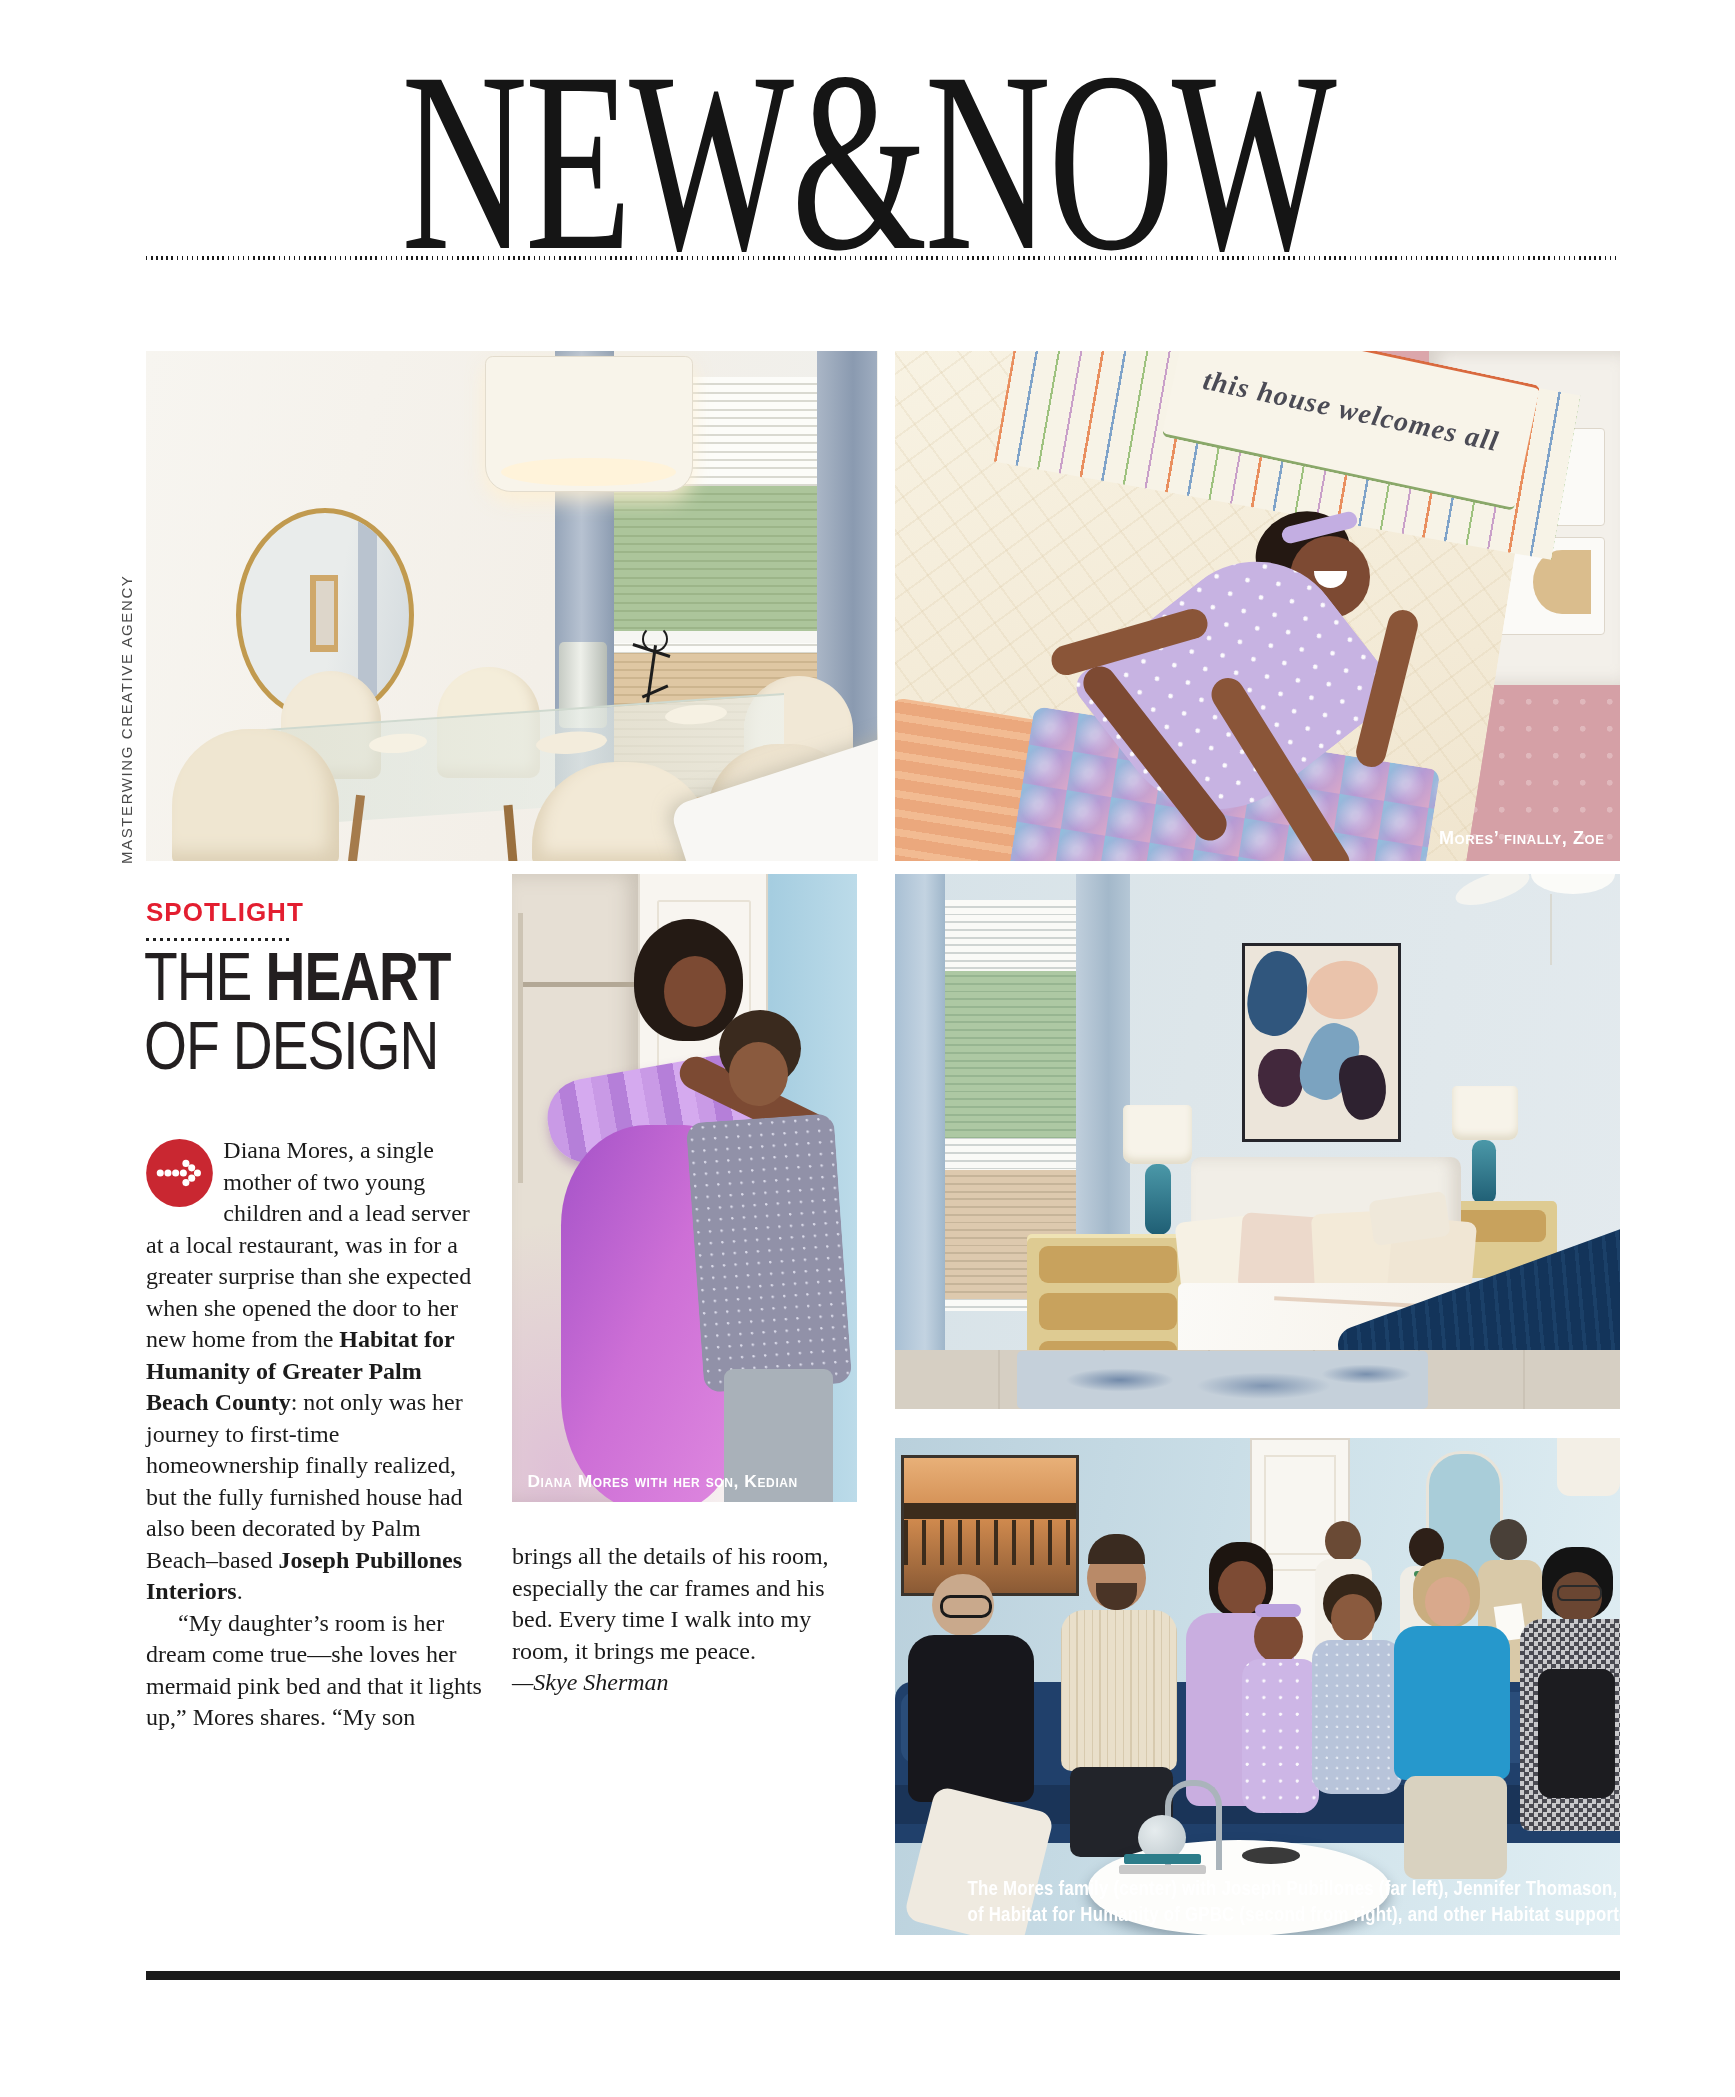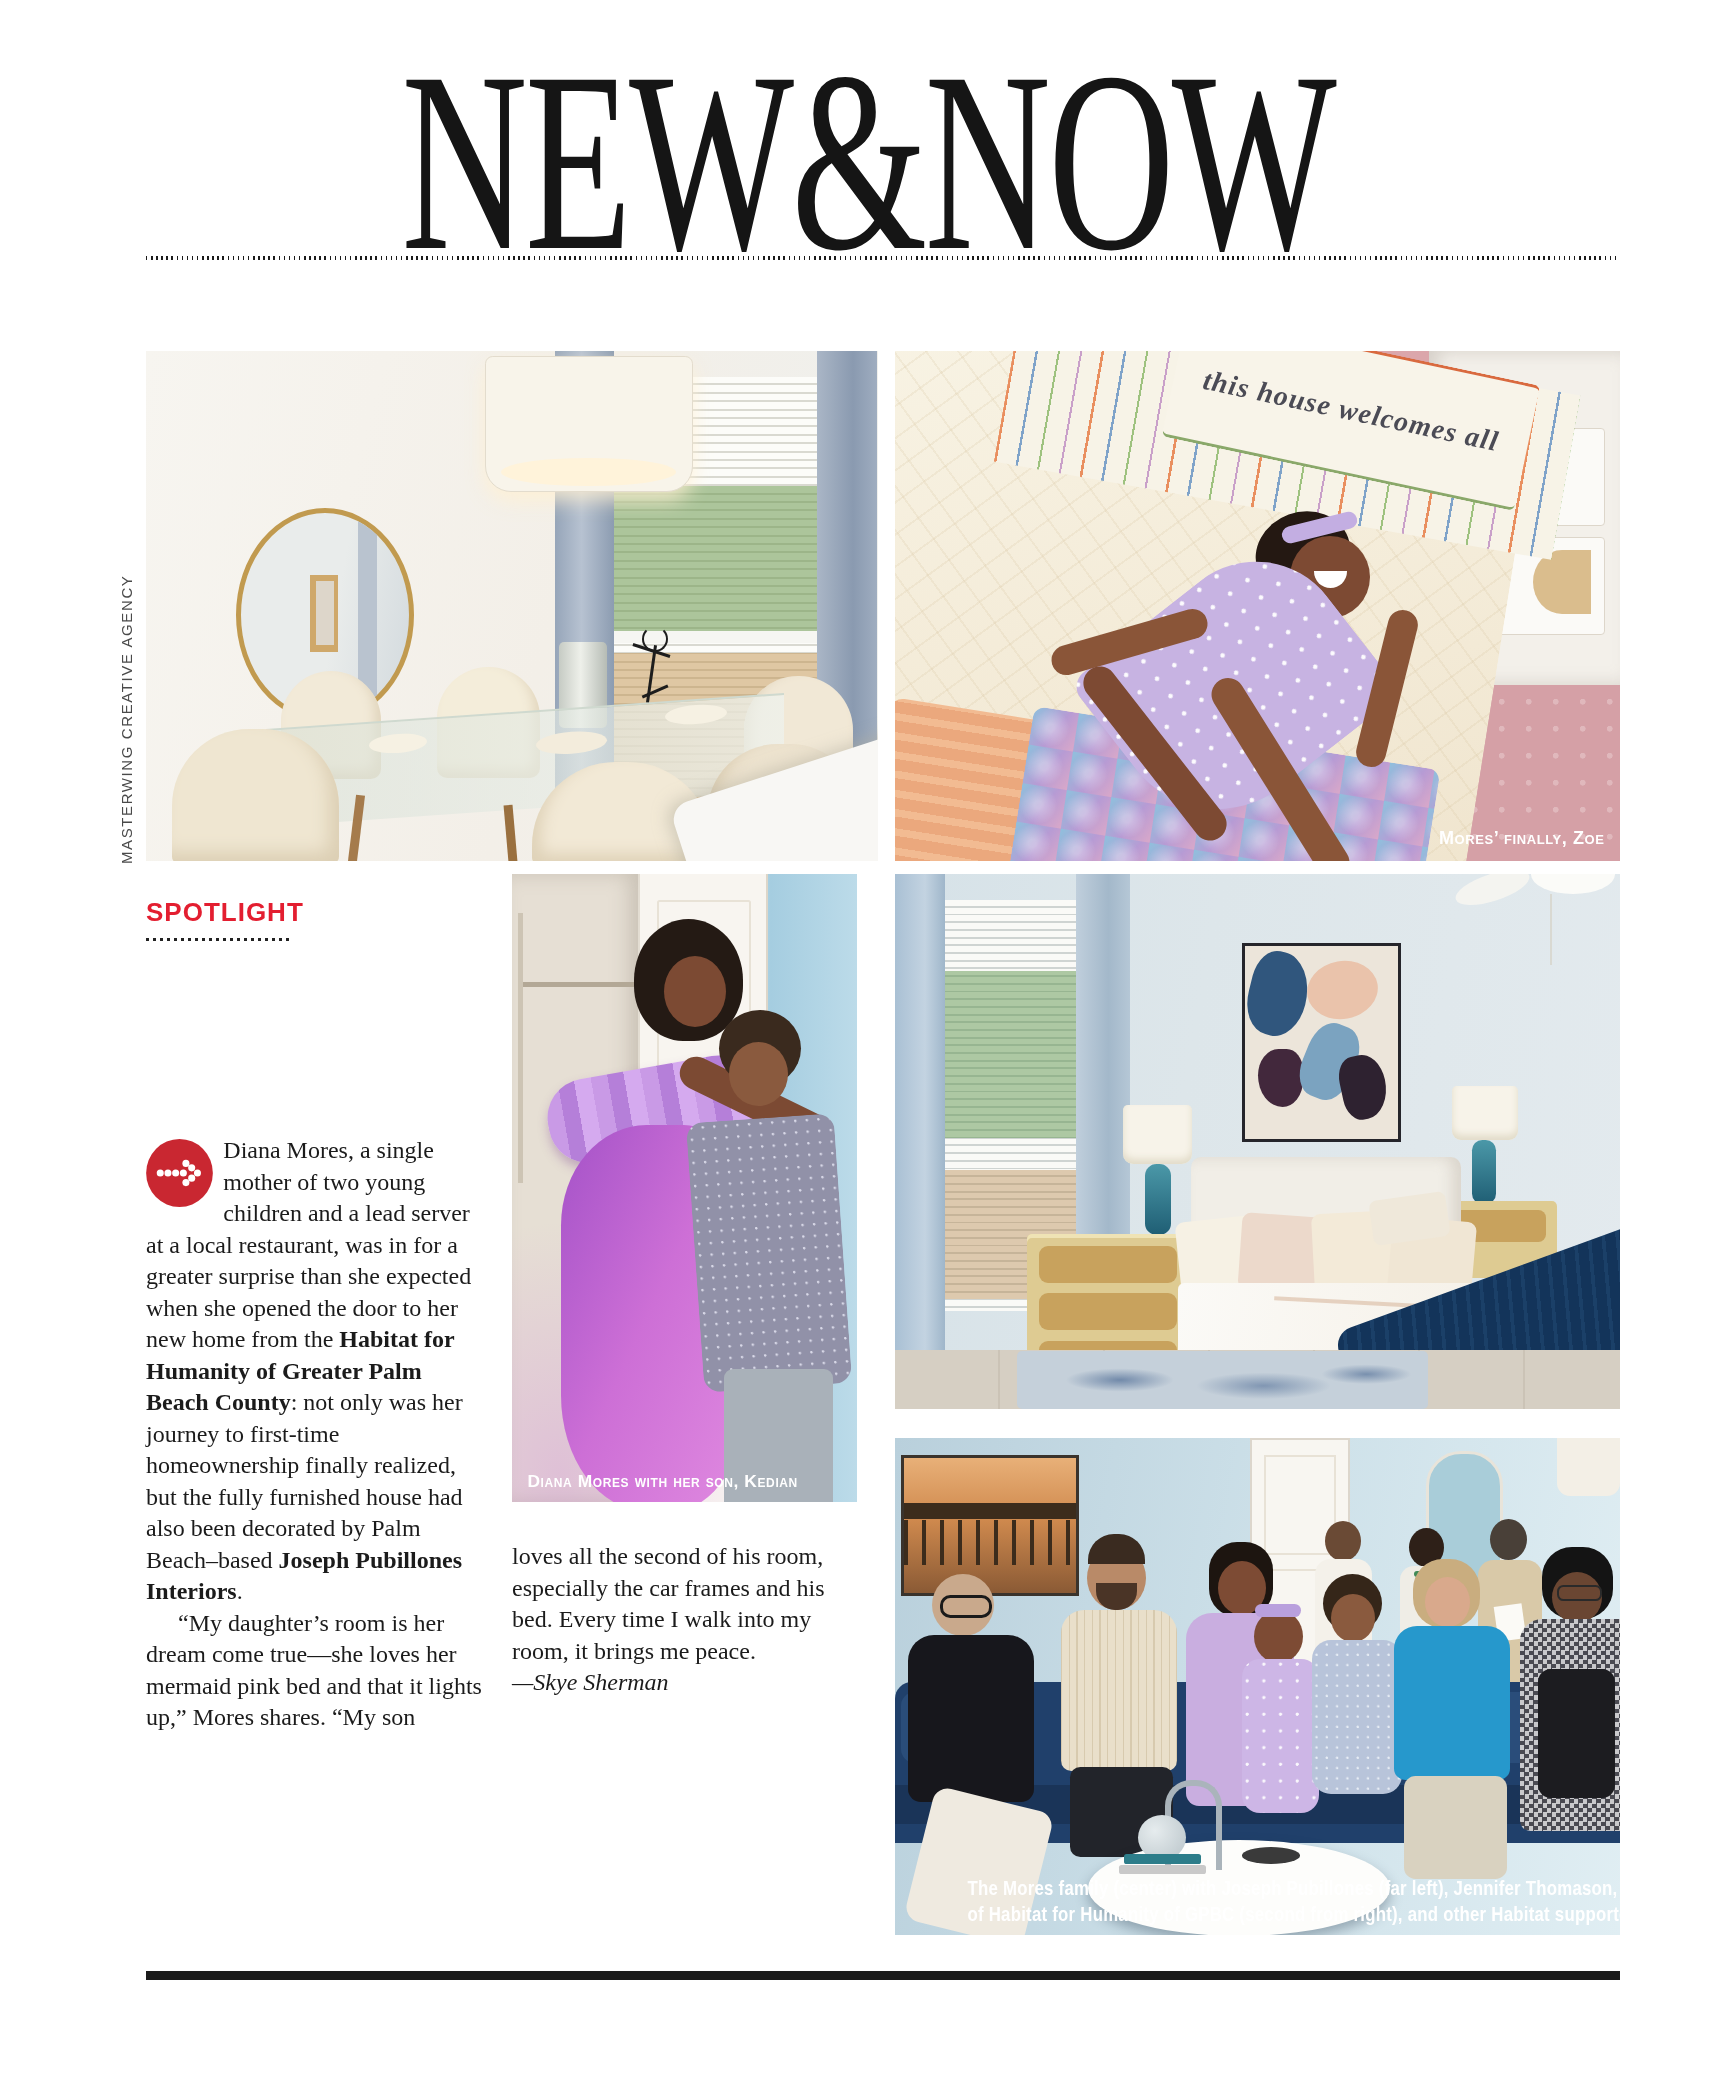--- a/index.html
+++ b/index.html
@@ -164,20 +164,24 @@
       <div class="ph" style="left:154px;top:386px;width:212px;height:33px;border-radius:16.7px;background:#7d4a33;transform:rotate(52deg);"></div>
       <div class="ph" style="left:270px;top:411px;width:231px;height:33px;border-radius:16.7px;background:#8a5538;transform:rotate(58deg);"></div>
     </div>
     <span class="photo-cap" style="right:15.4px;bottom:11.6px;">Mores’ finally, Zoe</span>
   </div>
 
   <div class="credit">MASTERWING CREATIVE AGENCY</div>
 
   <div class="kicker">SPOTLIGHT</div>
   <div class="kicker-rule"></div>
+  <div class="headline">
+    <div class="hl-line"><span class="hl-thin">THE</span><span class="hl-thin">&nbsp;</span><span class="hl-bold">HEART</span></div>
+    <div class="hl-line"><span class="hl-thin">OF DESIGN</span></div>
+  </div>
 
   <div class="col1 body-text">
     <span class="arrow-badge">
       <svg viewBox="0 0 104 106" width="67" height="68">
         <ellipse cx="52" cy="53" rx="52" ry="53" fill="#C92731"></ellipse>
         <circle cx="22" cy="53" r="5.5" fill="#fff"></circle>
           <circle cx="34" cy="53" r="5.5" fill="#fff"></circle>
         <circle cx="46" cy="53" r="5.5" fill="#fff"></circle>
           <circle cx="58" cy="53" r="5.5" fill="#fff"></circle>
         <circle cx="62" cy="38" r="5.5" fill="#fff"></circle>
@@ -220,21 +224,21 @@
     <div class="ph" style="left:0;top:0;width:100%;height:100%;">
       <div class="ph" style="left:207px;top:136px;width:82px;height:77px;border-radius:50%;background:#3a2a1e;"></div>
       <div class="ph" style="left:217px;top:168px;width:59px;height:64px;border-radius:50%;background:#8a5a3e;"></div>
       <div class="ph" style="left:183px;top:244px;width:148px;height:270px;transform:rotate(-4deg);border-radius:16.7px;background:radial-gradient(circle 1.3px at 5.1px 5.1px,#d9d9e8 0 1px,transparent 1.5px),#9191a8;background-size:11.6px 11.6px;"></div>
       <div class="ph" style="left:212px;top:495px;width:109px;height:133px;background:#a9b1b9;border-radius:9px 9px 0 0;"></div>
     </div>
     <span class="photo-cap" style="left:15.4px;bottom:10.3px;font-size:17.4px;">Diana Mores with her son, Kedian</span>
   </div>
 
   <div class="col2 body-text">
-    <p class="para"><span>loves all the second of his room, especially the car frames and his bed. Every time I walk into my room, it brings me peace.</span></p>
+    <p class="para"><span>brings all the details of his room, especially the car frames and his bed. Every time I walk into my room, it brings me peace.</span></p>
     <p class="para"><span style="font-style: italic;">—Skye Sherman</span></p>
   </div>
 
   <div class="photo" style="left:895px;top:874px;width:725px;height:535px;">
     <div class="ph" style="inset:0;background:linear-gradient(100deg,#d6e2e8 0%,#dde6ea 40%,#e3eaee 100%);"></div>
 
     <div class="ph" style="left:40px;top:26px;width:148px;height:411px;background:repeating-linear-gradient(180deg,#fafaf7 0 5.8px,#cfd4d2 5.8px 7.7px);">
       <div class="ph" style="left:0;top:71px;width:100%;height:167px;background:rgba(96,150,80,0.5);"></div>
       <div class="ph" style="left:0;top:270px;width:100%;height:129px;background:rgba(186,143,84,0.45);"></div>
     </div>

